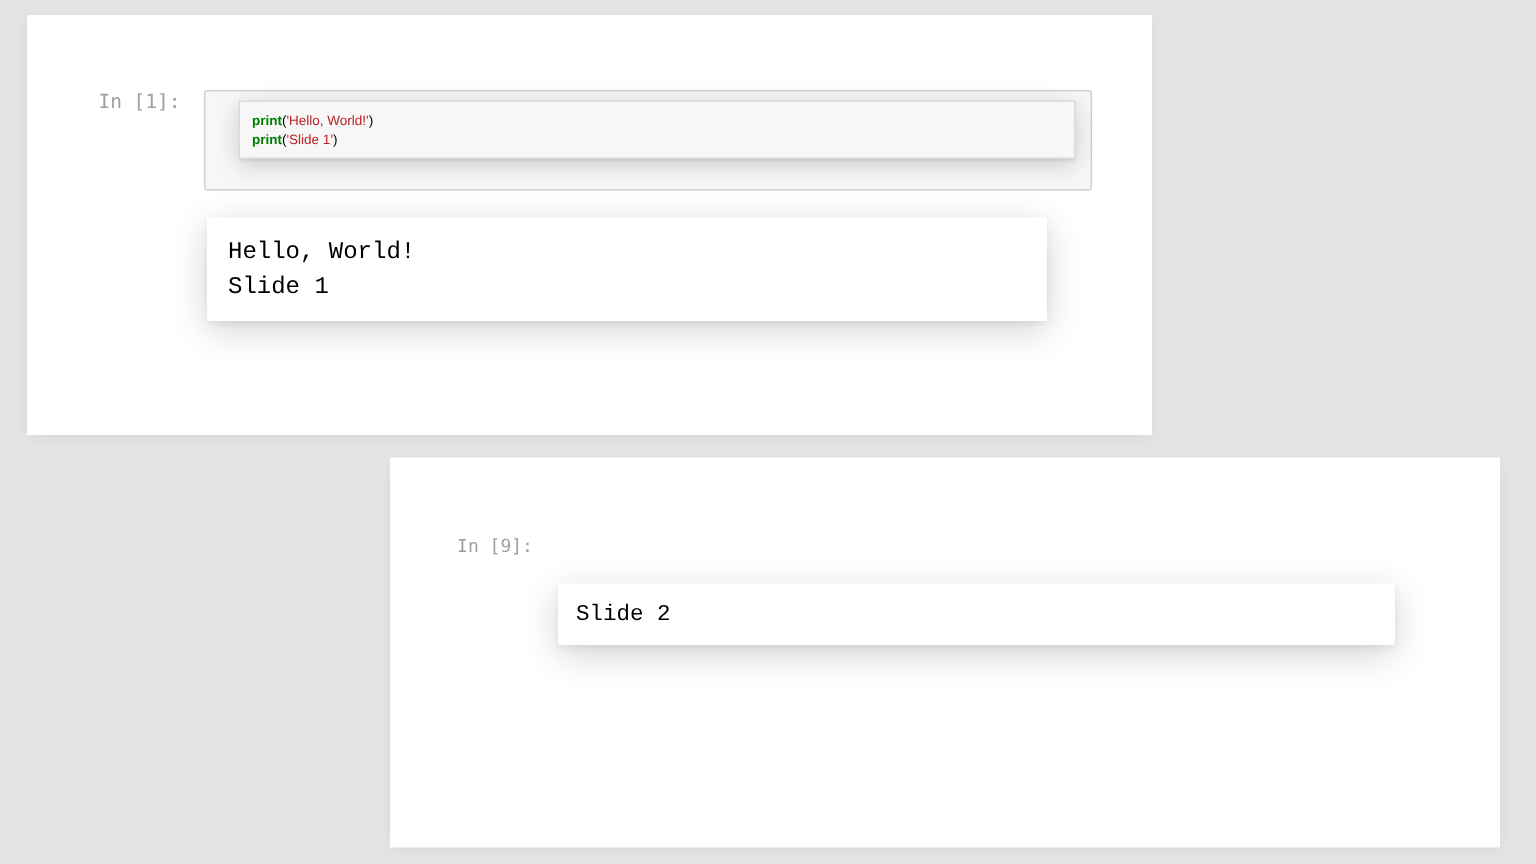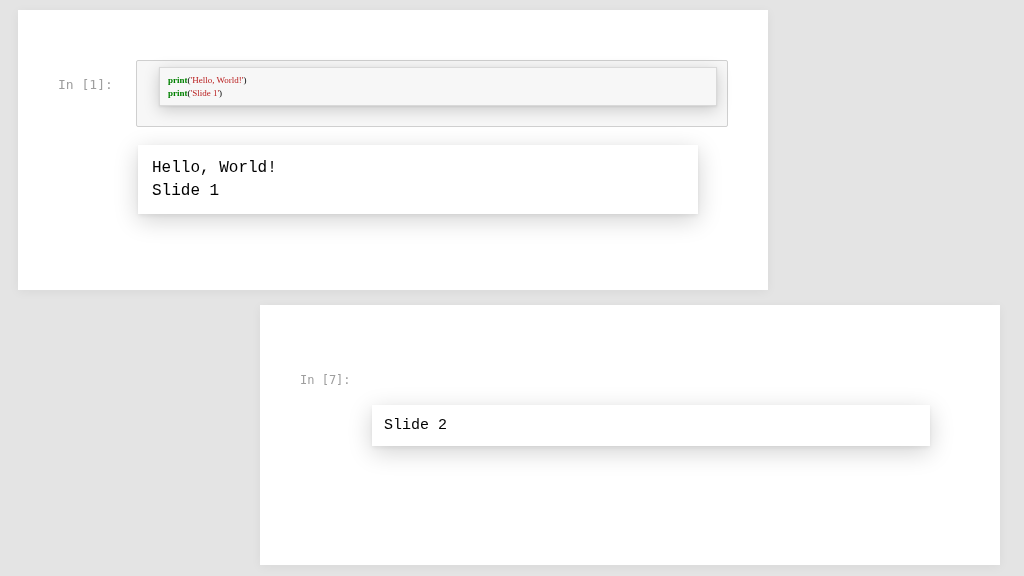--- a/index.html
+++ b/index.html
@@ -32,44 +32,43 @@
   }
   .cell {
     display: flex;
     align-items: flex-start;
   }
   .prompt {
     font-family: "Menlo", "Consolas", "DejaVu Sans Mono", monospace;
     color: #303F9F;
     font-size: 13px;
     line-height: 18px;
-    text-align: left;
+    text-align: center;
     flex: 0 0 70px;
     padding-right: 8px;
-    margin-top: 16px;
   }
   .prompt.dim {
     color: #9e9e9e;
   }
   .input-area {
     flex: 1;
     background: #f7f7f7;
     border: 1px solid #cfcfcf;
     border-radius: 2px;
     padding: 10px 10px 20px 10px;
     min-height: 50px;
     box-sizing: border-box;
   }
   .code-box {
     background: #f7f7f7;
     border: 1px solid #d9d9d9;
     box-shadow: 0 4px 16px rgba(0,0,0,0.18), 0 1px 2px rgba(0,0,0,0.08);
     padding: 6px 8px;
     margin: -4px 0 0 12px;
-    font-family: Liberation Serif, serif;
+    font-family: Liberation Sans, sans-serif;
     font-size: 9px;
     line-height: 1.4;
     color: #333;
     white-space: pre;
   }
   .code-box .kw { color: #008000; font-weight: bold; } 
   .code-box .pn { color: #000; }
   .code-box .str { color: #ba2121; }
   .output-wrap {
     margin-top: 18px;
@@ -112,19 +111,19 @@
   </div>
   <div class="output-wrap">
     <div class="output-spacer"></div>
     <div class="output-box">Hello, World!
 Slide 1</div>
   </div>
 </div>
 
 <div class="slide slide-2">
   <div class="cell">
-    <div class="prompt dim col-left">In [7]:</div>
+    <div class="prompt dim col-left">In [9]:</div>
   </div>
   <div class="output-wrap">
     <div class="output-spacer col-left" style="flex:0 0 72px"></div>
     <div class="output-box">Slide 2</div>
   </div>
 </div>
 
 </body></html>

